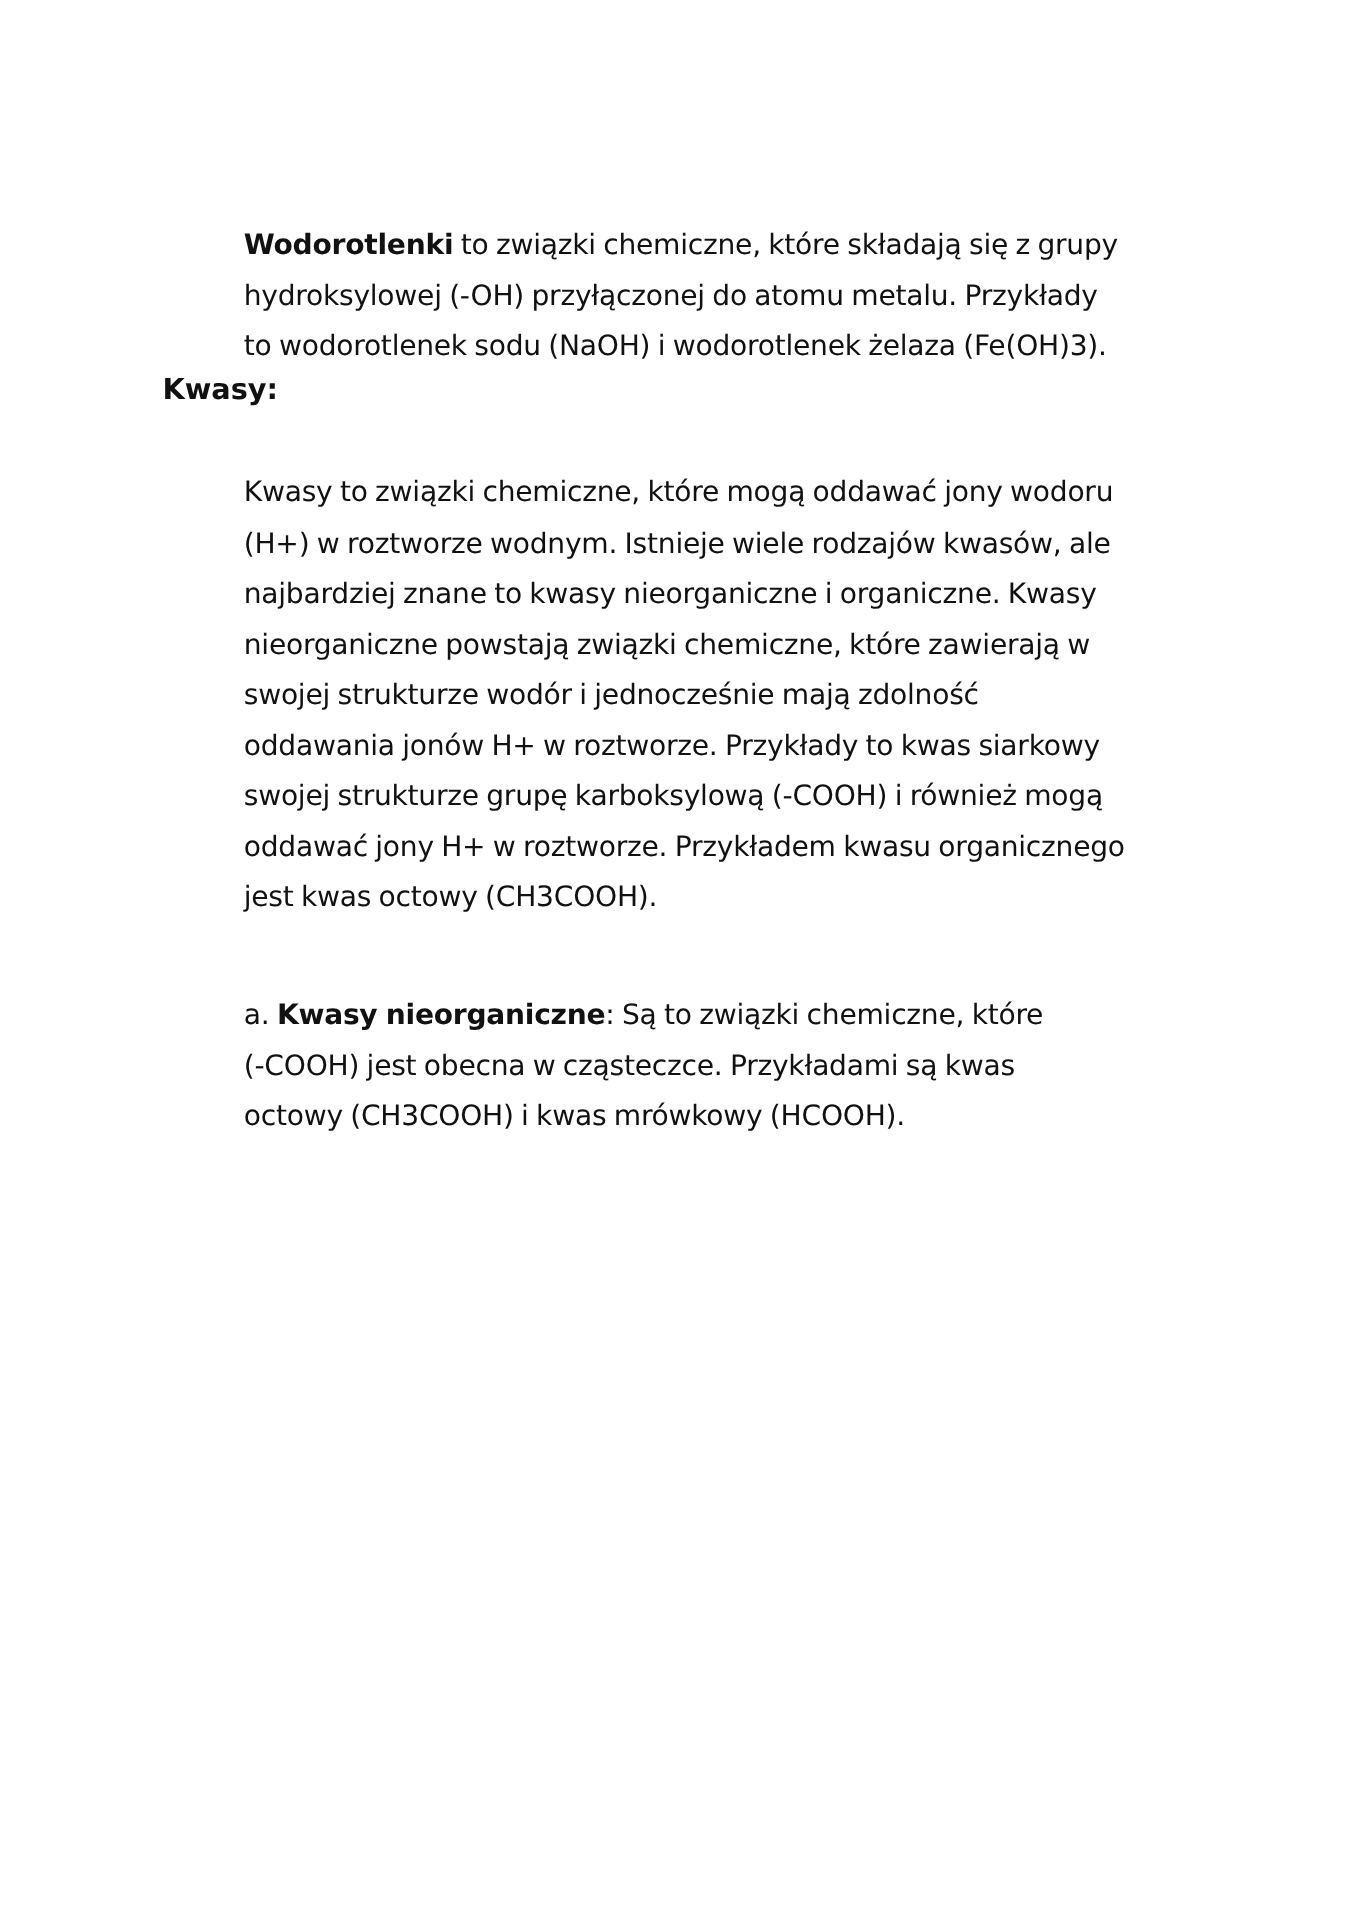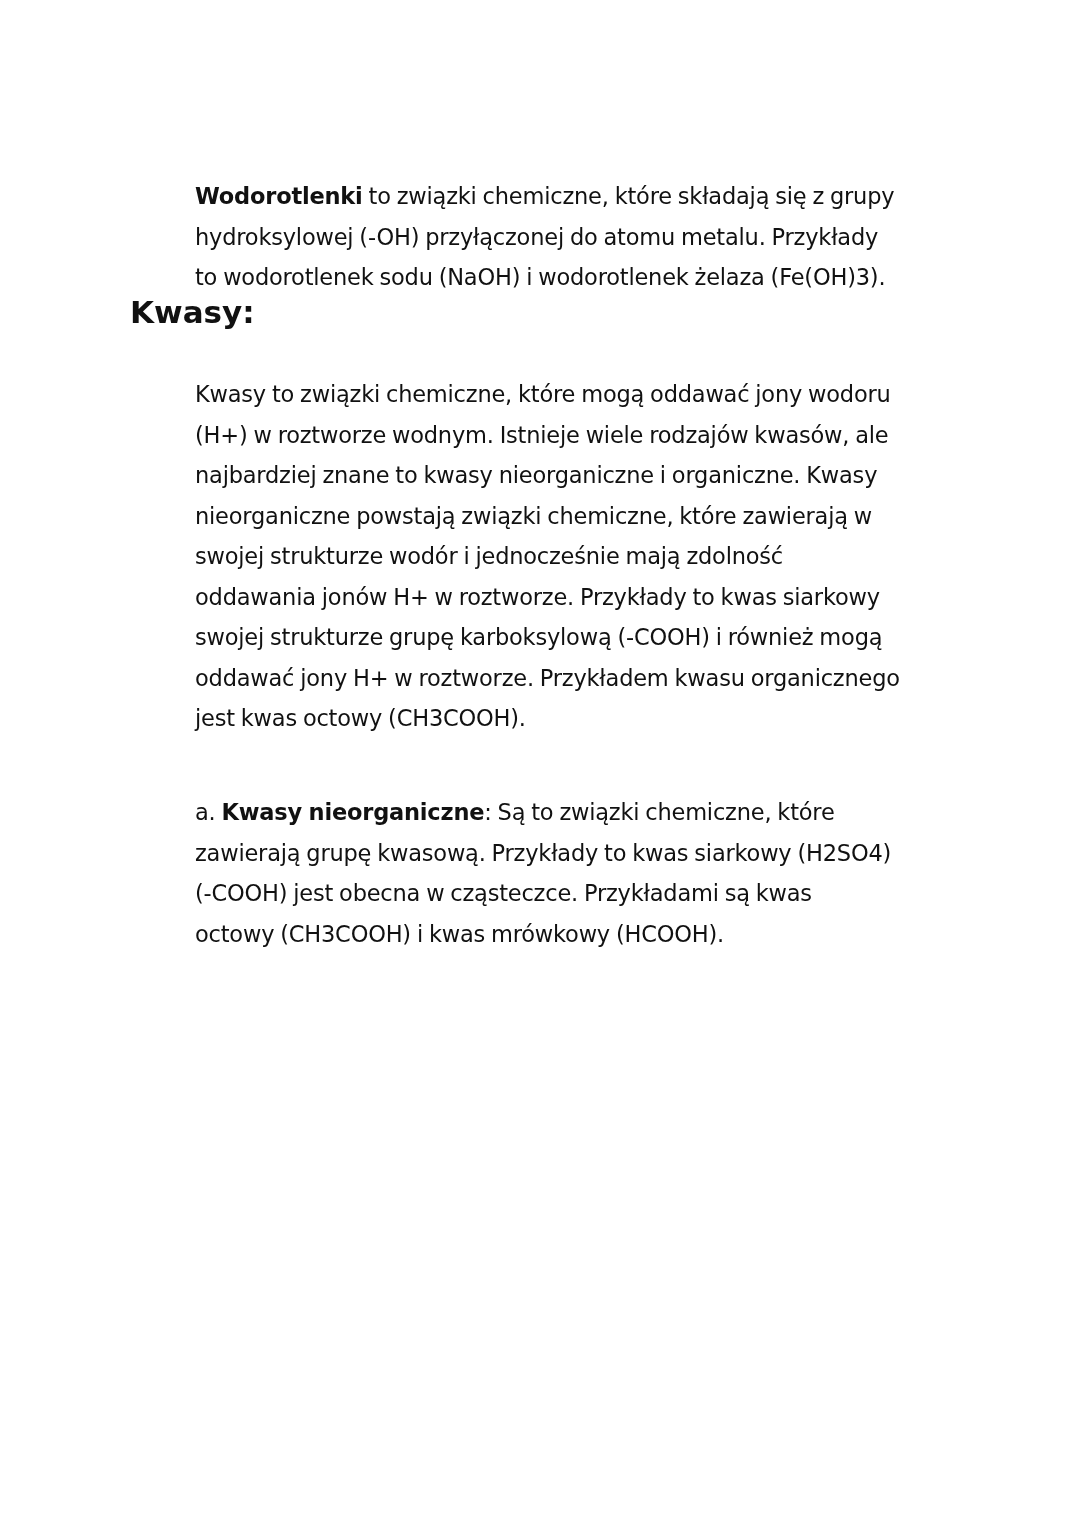--- a/index.html
+++ b/index.html
@@ -30,21 +30,21 @@
     }
     .line {
       display: block;
       white-space: nowrap;
     }
     .b { font-weight: bold; }
     .heading {
       position: absolute;
       left: 130px;
       top: 292px;
-      font-size: 31px;
+      font-size: 23px;
       font-weight: bold;
       line-height: 40px;
     }
     #p-wodorotlenki { top: 148px; margin-top: 28px; }
     #p-kwasy { top: 374px; }
     #p-list { top: 792px; }
     #p-list .line { line-height: 40.5px; }
   </style>
 </head>
 <body>
@@ -67,21 +67,20 @@
     <span class="line">swojej strukturze wodór i jednocześnie mają zdolność</span>
     <span class="line">oddawania jonów H+ w roztworze. Przykłady to kwas siarkowy</span>
     <span class="line">swojej strukturze grupę karboksylową (-COOH) i również mogą</span>
     <span class="line">oddawać jony H+ w roztworze. Przykładem kwasu organicznego</span>
     <span class="line">jest kwas octowy (CH3COOH).</span>
   </div>
 
   <div class="para" id="p-list">
     <div>
       <span class="line"><span>a.</span> <span class="b">Kwasy nieorganiczne</span><span>: Są to związki chemiczne, które</span></span>
-      <span class="line">zawierają grupę kwasową. Przykłady to kwas siarkowy (H2SO4)</span>
     </div>
     <div>
       <span class="line">(-COOH) jest obecna w cząsteczce. Przykładami są kwas</span>
       <span class="line">octowy (CH3COOH) i kwas mrówkowy (HCOOH).</span>
     </div>
   </div>
 
 </div>
 
 </body></html>

